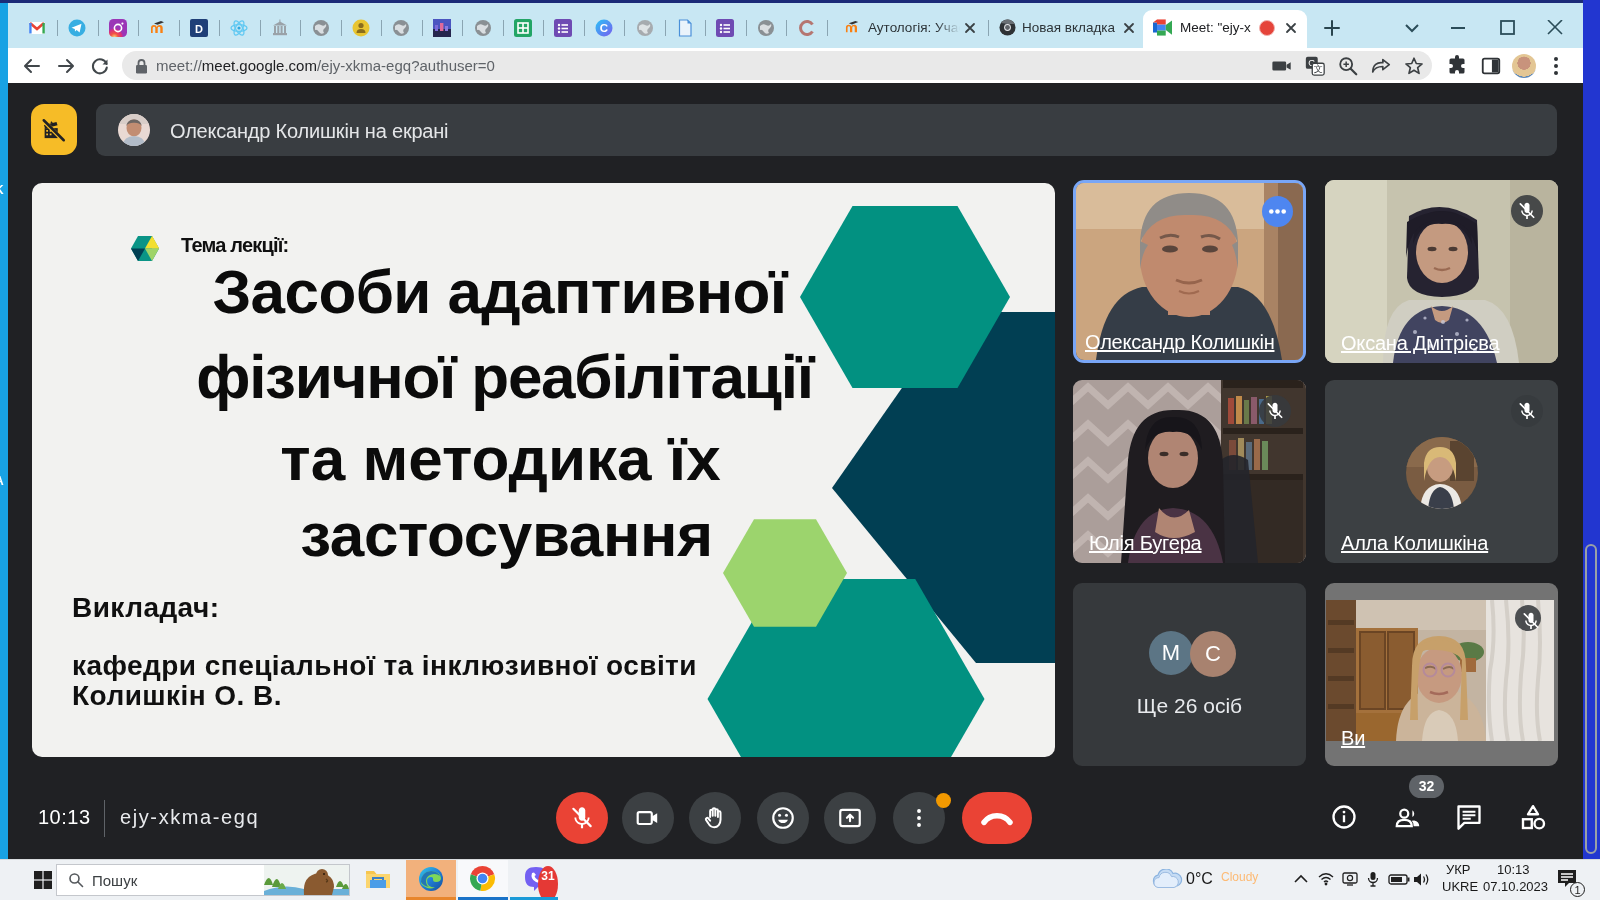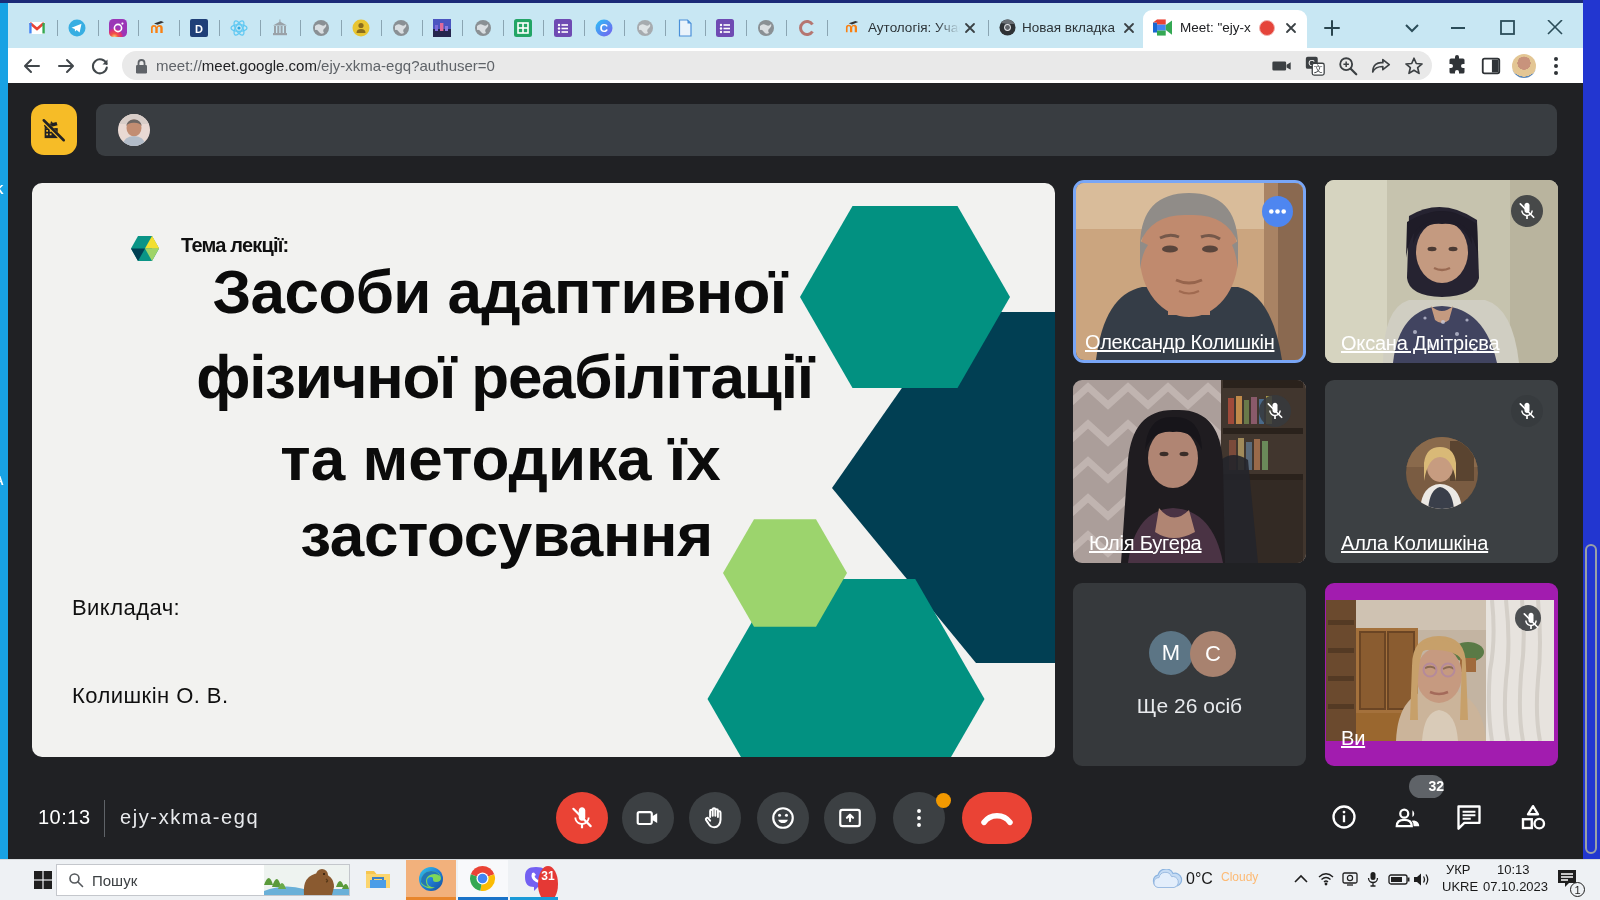--- a/index.html
+++ b/index.html
@@ -19,21 +19,21 @@
   .tabx svg, .wctl svg { display:block; }
   .wctl { position:absolute; top:20px; }
   #urlpill { left:122px; top:51px; width:1310px; height:29px; background:#e9e9e9; border-radius:15px; }
   .urltxt { left:156px; top:57px; font-size:15px; white-space:nowrap; }
   #yellowbtn { left:31px; top:104px; width:46px; height:51px; background:#f6bc27; border-radius:13px; }
   #banner { left:96px; top:104px; width:1461px; height:52px; background:#393d41; border-radius:9px; }
   #bannertxt { left:170px; top:120px; font-size:20px; color:#e4e6e8; letter-spacing:-0.2px; }
   #slide { left:32px; top:183px; width:1023px; height:574px; background:#f2f2f0; border-radius:10px; overflow:hidden; }
   .titleline { position:absolute; width:1023px; text-align:center; font-weight:700; color:#0b0b0b; font-size:62px; line-height:62px; white-space:nowrap; }
   #temalab { left:149px; top:52px; font-size:20px; line-height:20px; font-weight:700; color:#101010; letter-spacing:-0.8px; }
-  .subline { position:absolute; left:40px; font-size:22px; line-height:22px; font-weight:400; color:#101010; white-space:nowrap; letter-spacing:0.45px; }
+  .subline { position:absolute; left:40px; font-size:28px; line-height:22px; font-weight:700; color:#101010; white-space:nowrap; letter-spacing:0.45px; }
   .tile { position:absolute; width:233px; height:183px; background:#3c4043; border-radius:9px; overflow:hidden; }
   .name { position:absolute; left:16px; bottom:8px; color:#fff; font-size:20px; letter-spacing:-0.2px; white-space:nowrap;text-decoration:underline; }
   .micoff { position:absolute; top:15px; right:15px; width:32px; height:32px; background:rgba(55,58,62,.88); border-radius:50%; }
   .micoff svg { position:absolute; left:6px; top:6px; width:20px; height:20px; }
   .ctl { position:absolute; top:792px; width:52px; height:52px; border-radius:50%; background:#3c4043; }
   .ctl svg { position:absolute; left:50%; top:50%; transform:translate(-50%,-50%); }
   #searchbox { left:56px; top:864px; width:294px; height:32px; background:#fff; border:1px solid #c4c7cc; overflow:hidden; }
   .fav { position:absolute; top:19px; }
 </style>
 </head>
@@ -323,20 +323,21 @@
         </clipPath>
       </defs>
       <g clip-path="url(#avc)">
         <rect width="32" height="32" fill="#e9d9d3"></rect>
         <rect width="32" height="10" fill="#d8cdc8"></rect>
         <ellipse cx="16" cy="14" rx="7.5" ry="8.5" fill="#c28d72"></ellipse>
         <path d="M8 12 Q10 5 16 5.5 Q22 5 24 12 Q21 8.5 16 8.8 Q11 8.5 8 12 Z" fill="#6d6663"></path>
         <path d="M4 32 Q6 22 16 22 Q26 22 28 32 Z" fill="#b2bcc8"></path>
       </g>
     </svg>
+    <div id="bannertxt" class="abs">Олександр Колишкін на екрані</div>
   <div id="slide" class="abs">
       <svg width="1023" height="574" viewBox="0 0 1023 574" style="position:absolute;left:0;top:0">
 <polygon points="800,305 923,129 1178,129 1178,480 944,480" fill="#013f53"></polygon>
 <polygon points="768,114 820.5,23 925.5,23 978,114 925.5,205 820.5,205" fill="#029181"></polygon>
 <polygon points="675.5,516 744.75,396 883.25,396 952.5,516 883.25,636 744.75,636" fill="#029181"></polygon>
 <polygon points="691,390 722,336.3 784,336.3 815,390 784,443.7 722,443.7" fill="#9cd46d"></polygon>
 </svg>
       <svg width="28" height="27" viewBox="0 0 28 27" style="position:absolute;left:99px;top:52px">
 <polygon points="7,1 21,1 28,13.5 21,26 7,26 0,13.5" fill="#0a9486"></polygon>
 <polygon points="14,13.5 21,1 28,13.5" fill="#f2df2e" transform="translate(0,0)"></polygon>
@@ -344,20 +345,21 @@
 <polygon points="14,13.5 28,13.5 21,26" fill="#9fd468"></polygon>
 <polygon points="0,13.5 14,13.5 7,26" fill="#013f53"></polygon>
 <polygon points="14,13.5 7,26 21,26" fill="#013f53" opacity="0"></polygon>
 </svg>
       <div id="temalab" class="abs">Тема лекції:</div>
       <div class="titleline" style="top:78px;left:-44px;letter-spacing:-0.6px">Засоби адаптивної</div>
       <div class="titleline" style="top:163px;left:-39px;letter-spacing:-1.25px">фізичної реабілітації</div>
       <div class="titleline" style="top:245px;left:-43px;letter-spacing:0">та методика їх</div>
       <div class="titleline" style="top:321px;left:-37px;letter-spacing:-0.4px">застосування</div>
       <div class="subline" style="top:414px">Викладач:</div>
+      <div class="subline" style="top:472px">кафедри спеціальної та інклюзивної освіти</div>
       <div class="subline" style="top:502px">Колишкін О. В.</div>
     </div>
   <div class="tile abs" style="left:1073px;top:180px;border:3px solid #79a6f6;border-radius:11px">
       <svg width="227" height="177" viewBox="0 0 227 177" style="position:absolute;left:0;top:0">
 <rect width="227" height="177" fill="#cba57f"></rect>
 <rect width="227" height="46" fill="#d9bc9a"></rect>
 <rect x="200" width="27" height="177" fill="#8a6950"></rect>
 <rect x="188" width="14" height="177" fill="#a98364"></rect>
 <path d="M20 177 Q28 112 66 104 L162 104 Q196 112 206 177 Z" fill="#353d47"></path>
 <ellipse cx="113" cy="74" rx="49" ry="60" fill="#c08a6e"></ellipse>
@@ -494,21 +496,21 @@
           <path d="M4 3.5 L20 19.5" stroke="#fff" stroke-width="2" stroke-linecap="round"></path>
         </svg>
       </div>
       <div class="name">Алла Колишкіна</div>
     </div>
     <div class="tile abs" style="left:1073px;top:583px;background:#36393c">
       <div class="abs" style="left:76px;top:48px;width:44px;height:44px;border-radius:50%;background:#5c7585;color:#fff;font-size:22px;text-align:center;line-height:44px">M</div>
       <div class="abs" style="left:117px;top:48px;width:46px;height:46px;border-radius:50%;background:#a8826f;color:#fff;font-size:22px;text-align:center;line-height:46px">C</div>
       <div class="abs" style="left:0;top:111px;width:233px;text-align:center;color:#e8eaed;font-size:21px">Ще 26 осіб</div>
     </div>
-    <div class="tile abs" style="left:1325px;top:583px;background:#a21caf">
+    <div class="tile abs" style="left:1325px;top:583px;background:#737373">
       <svg width="228" height="141" viewBox="0 0 228 141" style="position:absolute;left:1px;top:17px">
 <rect width="228" height="141" fill="#c3b4a2"></rect>
 <rect width="228" height="30" fill="#cfc2b2"></rect>
 <rect x="0" y="0" width="30" height="141" fill="#6b4a2e"></rect>
 <g fill="#543a24">
           <rect x="2" y="20" width="26" height="5"></rect>
           <rect x="2" y="48" width="26" height="5"></rect>
           <rect x="2" y="76" width="26" height="5"></rect>
           <rect x="2" y="104" width="26" height="5"></rect>
         </g>
@@ -608,21 +610,21 @@
       </svg></div>
     <div class="abs" style="left:1455px;top:803px;width:30px;height:30px"><svg width="28" height="28" viewBox="0 0 24 24">
         <path d="M3 3 h18 v14 H8 l-5 5 Z" fill="none" stroke="#fff" stroke-width="2" stroke-linejoin="round"></path>
         <path d="M6.5 7.5 h11 M6.5 10.5 h11 M6.5 13.5 h7" stroke="#fff" stroke-width="1.8"></path>
       </svg></div>
     <div class="abs" style="left:1518px;top:803px;width:30px;height:30px"><svg width="30" height="30" viewBox="0 0 24 24">
         <path d="M12 2.5 L16 9 H8 Z" fill="none" stroke="#fff" stroke-width="1.9" stroke-linejoin="round"></path>
         <rect x="4" y="13" width="7" height="7" fill="none" stroke="#fff" stroke-width="1.9"></rect>
         <circle cx="17" cy="16.5" r="3.8" fill="none" stroke="#fff" stroke-width="1.9"></circle>
       </svg></div>
-    <div class="abs" style="left:1409px;top:775px;width:35px;height:23px;border-radius:12px;background:#5f6368;color:#fff;font-size:14px;font-weight:700;text-align:right;line-height:23px">32</div>
+    <div class="abs" style="left:1409px;top:775px;width:35px;height:23px;border-radius:12px;background:#5f6368;color:#fff;font-size:14px;font-weight:700;text-align:center;line-height:23px">32</div>
   <svg class="abs" width="18" height="18" viewBox="0 0 18 18" style="left:34px;top:871px">
       <g fill="#1f1f1f">
         <rect x="0" y="0" width="8.4" height="8.4"></rect>
         <rect x="9.6" y="0" width="8.4" height="8.4"></rect>
         <rect x="0" y="9.6" width="8.4" height="8.4"></rect>
         <rect x="9.6" y="9.6" width="8.4" height="8.4"></rect>
       </g>
     </svg>
     <div id="searchbox" class="abs"></div>
     <svg class="abs" width="16" height="16" viewBox="0 0 16 16" style="left:68px;top:872px">

